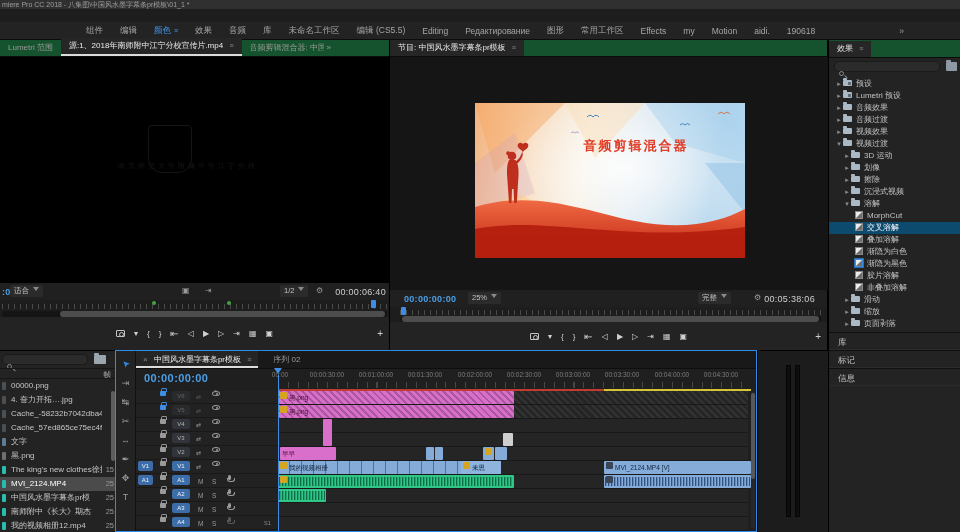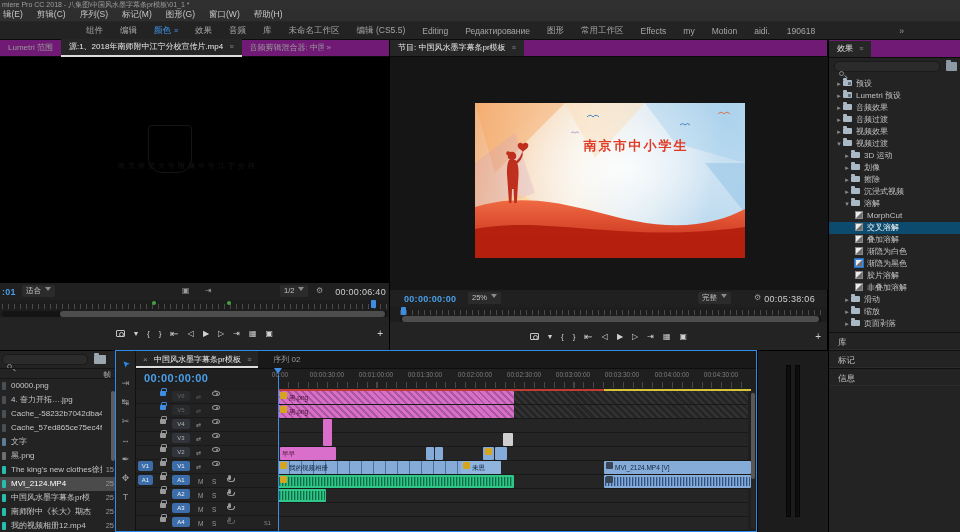--- a/index.html
+++ b/index.html
@@ -12,22 +12,22 @@
   .menubar{position:absolute;left:0;top:9px;width:960px;height:13px;background:#2e2e2e;
     font-size:8.5px;color:#c6c6c6;display:flex;align-items:center;gap:14px;padding-left:3px;border-bottom:1px solid #262626}
   .menubar span{cursor:default}
   .wsbar{position:absolute;left:0;top:22px;width:960px;height:18px;background:#232323;
     font-size:8.5px;color:#a6a6a6;display:flex;align-items:center;gap:17px;padding-left:86px;border-bottom:1px solid #0c0c0c;white-space:nowrap}
   .wsbar span:nth-of-type(4){color:#3f94e8}
   .wsbar span:nth-of-type(4)::after{content:"≡";color:#3f94e8;font-size:7px;margin-left:3px}
   .wsbar .ovf{position:absolute;right:56px;color:#9a9a9a}
   
   .panel{position:absolute;background:#232323}
-  .tabstrip{position:absolute;left:0;top:0;right:0;height:17px;background:#701a75;display:flex;
-    font-size:8px;color:#9a9a9a;align-items:center;white-space:nowrap;border-bottom:1px solid #0c0c0c}
+  .tabstrip{position:absolute;left:0;top:0;right:0;height:17px;background:#14532d;display:flex;
+    font-size:8px;color:#9a9a9a;align-items:flex-end;white-space:nowrap;border-bottom:1px solid #0c0c0c}
   .tab{padding:0 8px;line-height:16px;overflow:hidden}
   .tab.on{background:#262626;color:#e9e9e9;border-bottom:2px solid #dcdcdc}
   .pmenu{font-size:7px;color:#8a8a8a;margin-left:4px}
   .viewer{position:absolute;background:#000}
   .ctrlrow{position:absolute;left:0;right:0;height:17px;background:#202020;font-size:8px}
   .tc{color:#4a9fe8;font-size:9px;letter-spacing:.3px;font-weight:bold}
   .dur{color:#cfcfcf;font-size:9px;letter-spacing:.3px}
   .dd{position:absolute;height:12px;line-height:12px;background:#2b2b2b;border-radius:2px;
     padding:0 4px;font-size:7.5px;color:#c4c4c4}
   .dd::after{content:"";display:inline-block;margin-left:4px;border:3px solid transparent;border-top:4px solid #8a8a8a;vertical-align:-1px}
@@ -153,30 +153,20 @@
   .meters{position:absolute;left:757px;top:350px;width:71px;height:182px;background:#1c1c1c;border-top:1px solid #000;border-left:1px solid #000}
   .mbar{position:absolute;top:14px;width:5px;height:152px;background:#0e0e0e;border:1px solid #060606}
 </style>
 </head>
 <body>
 
 <div class="app">
 
   <div class="titlebar">miere Pro CC 2018 - 八集图\中国风水墨字幕条pr模板\01_1 *</div>
 
-  <div class="menubar">
-
-  <span>辑(E)</span>
-      <span>剪辑(C)</span>
-      <span>序列(S)</span>
-      <span>标记(M)</span>
-      <span>图形(G)</span>
-      <span>窗口(W)</span>
-      <span>帮助(H)</span>
-    </div>
 
   <div class="wsbar">
 
     <span class="ovf">»</span>
   <span>组件</span>
       <span>编辑</span>
       <span>颜色</span>
       <span>效果</span>
       <span>音频</span>
       <span>库</span>
@@ -202,21 +192,21 @@
       </div>
       <div class="tab" style="max-width:82px">音频剪辑混合器: 中国风水墨字幕条pr模</div>
       <div class="tab" style="padding:0 3px">»</div>
     </div>
     <div class="viewer" style="left:0;top:17px;width:390px;height:226px">
       <div class="wemblem" style="left:148px;top:68px"></div>
       <div class="wmark" style="left:118px;top:104px">南京师范大学附属中学江宁分校</div>
     </div>
     <div class="ctrlrow" style="top:243px">
       <span class="tc" style="position:absolute;left:2px;top:4px">:01</span>
-      <span class="dd" style="left:22px;top:2px"><span>适合</span></span>
+      <span class="dd" style="left:10px;top:2px"><span>适合</span></span>
       <span style="position:absolute;left:182px;top:3px;color:#9a9a9a">▣</span>
       <span style="position:absolute;left:205px;top:3px;color:#9a9a9a">⇥</span>
       <span class="dd" style="left:280px;top:2px"><span>1/2</span></span>
       <span style="position:absolute;left:316px;top:3px;color:#9a9a9a">⚙</span>
       <span class="dur" style="position:absolute;right:3px;top:4px">00:00:06:40</span>
     </div>
     <div class="rulerrow" style="top:260px;height:17px">
       <div class="ticks" style="left:2px;right:2px;top:4px"></div>
       <span class="greenmark" style="left:152px"></span>
       <span class="greenmark" style="left:227px"></span>
@@ -274,21 +264,21 @@
           <path d="M0,126 C70,112 150,141 270,124 L270,155 L0,155 Z" fill="#b31f0e" opacity="0.95"></path>
           <g transform="translate(30,48)" fill="#bf2f1e">
             <circle cx="7" cy="5" r="4.3"></circle>
             <circle cx="3.2" cy="2.2" r="2"></circle>
             <path d="M4,9 C2,13 1.6,19 2.2,26 L4,52 L6.5,52 L7,38 L8.6,38 L9.2,52 L11.8,52 L13.4,26 C14,18 13,12 10.5,9 Z"></path>
             <path d="M10,11 C13,9 15.5,6 16.5,2.5 L18,3.2 C17,7.5 14.5,11 11.5,13 Z"></path>
             <line x1="17" y1="3" x2="18" y2="-1" stroke="#bf2f1e" stroke-width="0.7"></line>
             <path d="M18,-7 c-2.2,-2.6 -6,-0.7 -5.3,2.2 c0.5,2 3.1,3.7 5.3,5.4 c2.2,-1.7 4.8,-3.4 5.3,-5.4 c0.7,-2.9 -3.1,-4.8 -5.3,-2.2 z"></path>
           </g>
         </svg>
-        <div class="pline1">南京市中小学生</div>
+        <div class="pline1">音频剪辑混合器</div>
       </div>
     </div>
     <div class="ctrlrow" style="top:250px">
       <span class="tc" style="position:absolute;left:14px;top:4px">00:00:00:00</span>
       <span class="dd" style="left:78px;top:2px"><span>25%</span></span>
       <span class="dd" style="left:308px;top:2px"><span>完整</span></span>
       <span style="position:absolute;left:364px;top:3px;color:#9a9a9a">⚙</span>
       <span class="dur" style="position:absolute;right:12px;top:4px">00:05:38:06</span>
     </div>
     <div class="rulerrow" style="top:267px;height:15px">

